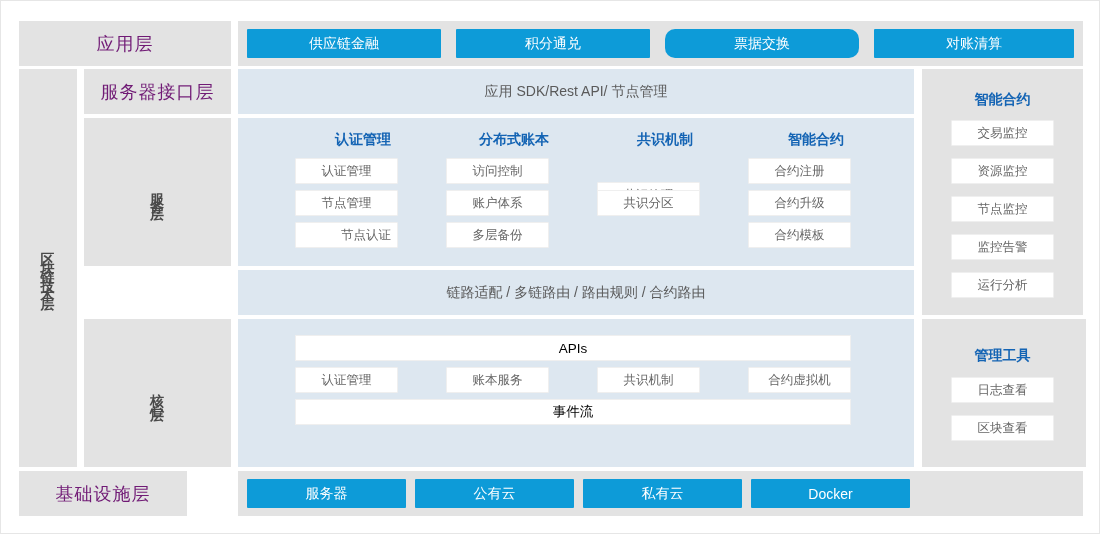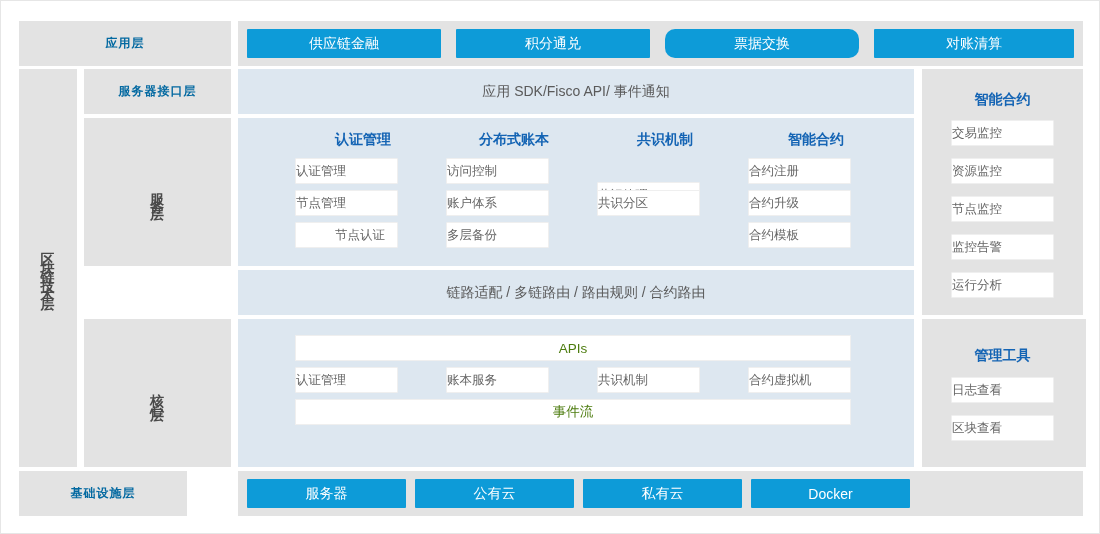--- a/index.html
+++ b/index.html
@@ -18,21 +18,21 @@
   }
   
   .gray{background:#e3e3e3;}
   .lblue{background:#dde7f0;}
 
   .abs{position:absolute;box-sizing:border-box;}
 
   .center{display:flex;align-items:center;justify-content:center;text-align:center;}
 
   .layer-label{
-    font-size:12px;font-weight:bold;color:#0369a1;letter-spacing:1px;
+    font-size:18px;font-weight:normal;color:#701a75;letter-spacing:1px;
   }
   .vert-label{
     font-size:14px;font-weight:bold;color:#4a4a4a;
     writing-mode:vertical-rl;
     letter-spacing:9px;
     line-height:1;
   }
   .vert-label-2{
     font-size:14px;font-weight:bold;color:#4a4a4a;
     writing-mode:vertical-rl;
@@ -47,26 +47,26 @@
   .band-text{
     font-size:14px;color:#5a5a5a;
     display:flex;align-items:center;justify-content:center;
   }
   .grp-title{
     font-size:14px;font-weight:bold;color:#1464b4;text-align:center;
   }
   .chip{
     background:#ffffff;border:1px solid #efefef;
     font-size:12.5px;color:#666;
-    display:flex;align-items:center;
+    display:flex;align-items:center;justify-content:center;
     border-radius:1px;
   }
   .wide-chip{
     background:#ffffff;border:1px solid #efefef;
-    font-size:13.5px;color:#4d7c0f;
+    font-size:13.5px;color:#000000;
     display:flex;align-items:center;justify-content:center;
   }
   .side-title{
     font-size:14px;font-weight:bold;color:#1464b4;text-align:center;
   }
   .foot-text{
     font-size:14px;color:#5a5a5a;
     display:flex;align-items:center;justify-content:center;
   }
 </style>
@@ -95,21 +95,21 @@
   </div>
 
   <div class="abs gray center" style="left:18px;top:68px;width:58px;height:398px;">
     <span class="vert-label">区块链技术层</span>
   </div>
 
   <div class="abs gray center" style="left:83px;top:68px;width:147px;height:45px;">
     <span class="layer-label">服务器接口层</span>
   </div>
   <div class="abs lblue band-text" style="left:237px;top:68px;width:676px;height:45px;">
-    <span>应用 SDK/Fisco API/ 事件通知</span>
+    <span>应用 SDK/Rest API/ 节点管理</span>
   </div>
 
   <div class="abs gray center" style="left:83px;top:117px;width:147px;height:148px;">
     <span class="vert-label-2">服务层</span>
   </div>
 
   <div class="abs lblue" style="left:237px;top:117px;width:676px;height:148px;">
 
     <div class="abs grp-title" style="left:50px;top:13px;width:150px;">
       <span>认证管理</span>

